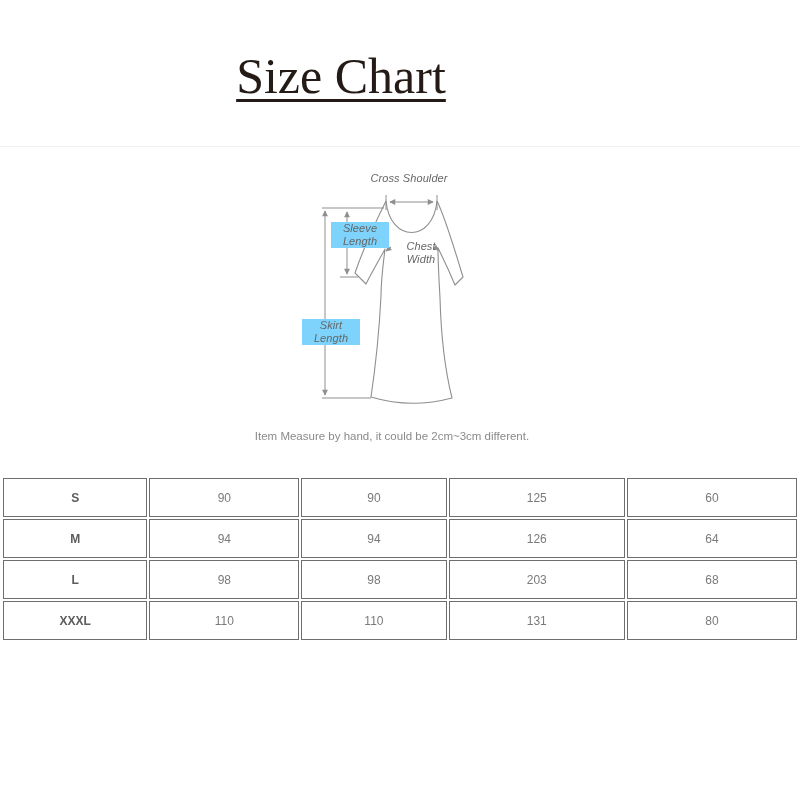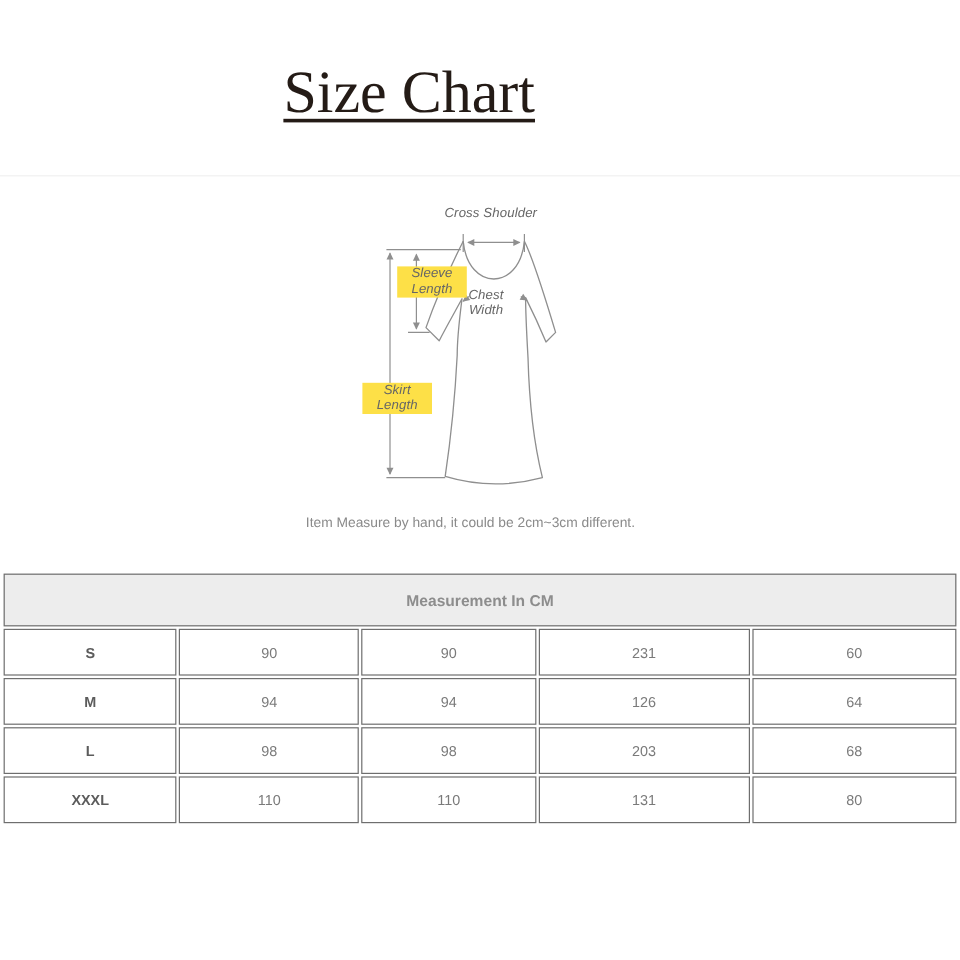--- a/index.html
+++ b/index.html
@@ -17,21 +17,21 @@
   }
   .divider{position:absolute;top:146px;left:0;width:800px;height:1px;background:#f0f0f0}
 
   
   .diagram{position:absolute;left:280px;top:155px;width:220px;height:262px}
   .diagram svg{position:absolute;left:0;top:0}
   .dlabel{
     position:absolute;font-size:11px;line-height:13px;color:#666;
     text-align:center;letter-spacing:0.1px;font-style:italic;
   }
-  .dlabel.bg{background:#fde047}
+  .dlabel.bg{background:#7dd3fc}
   .note{
     position:absolute;top:430px;left:0;width:784px;text-align:center;
     font-size:11.5px;color:#8a8a8a;
   }
 
   
   .size-table{position:absolute;top:476px;left:1px;width:798px}
   table{border-collapse:separate;border-spacing:2px;table-layout:fixed;width:100%}
   th,td{border:1px solid #6e6e6e;text-align:center;vertical-align:middle;overflow:hidden}
   .row-title td{height:40px;background:#ededed;color:#8d8d8d;font-size:13px;font-weight:bold}
@@ -80,46 +80,43 @@
       <line x1="60" y1="122" x2="78" y2="122"></line>
     </g>
 
     <g stroke="#8f8f8f" stroke-width="1">
       <line x1="111" y1="92" x2="106" y2="96" marker-end="url(#ah)"></line>
       <line x1="154" y1="92" x2="159" y2="95" marker-end="url(#ah)"></line>
     </g>
   </svg>
   <div class="dlabel" style="left:89px;top:17px;width:80px">Cross Shoulder</div>
   <div class="dlabel bg" style="left:51px;top:67px;width:58px">Sleeve Length</div>
-  <div class="dlabel" style="left:104px;top:85px;width:42px">Chest Width</div>
+  <div class="dlabel" style="left:120px;top:85px;width:42px">Chest Width</div>
   <div class="dlabel bg" style="left:22px;top:164px;width:58px">Skirt Length</div>
 </div>
 
 <div class="note">Item Measure by hand, it could be 2cm~3cm different.</div>
 
 <div class="size-table">
   <table>
     <colgroup>
       <col style="width:18%">
         <col style="width:18.7%">
         <col style="width:18.1%">
         <col style="width:22%">
         <col style="width:21.2%">
     </colgroup>
     <thead>
-      <tr class="row-title">
-        <td colspan="5">Measurement In CM</td>
-      </tr>
     </thead>
     <tbody>
       <tr>
         <td class="size-cell">S</td>
         <td>90</td>
         <td>90</td>
-        <td>231</td>
+        <td>125</td>
         <td>60</td>
       </tr>
       <tr>
         <td class="size-cell">M</td>
         <td>94</td>
         <td>94</td>
         <td>126</td>
         <td>64</td>
       </tr>
       <tr>

